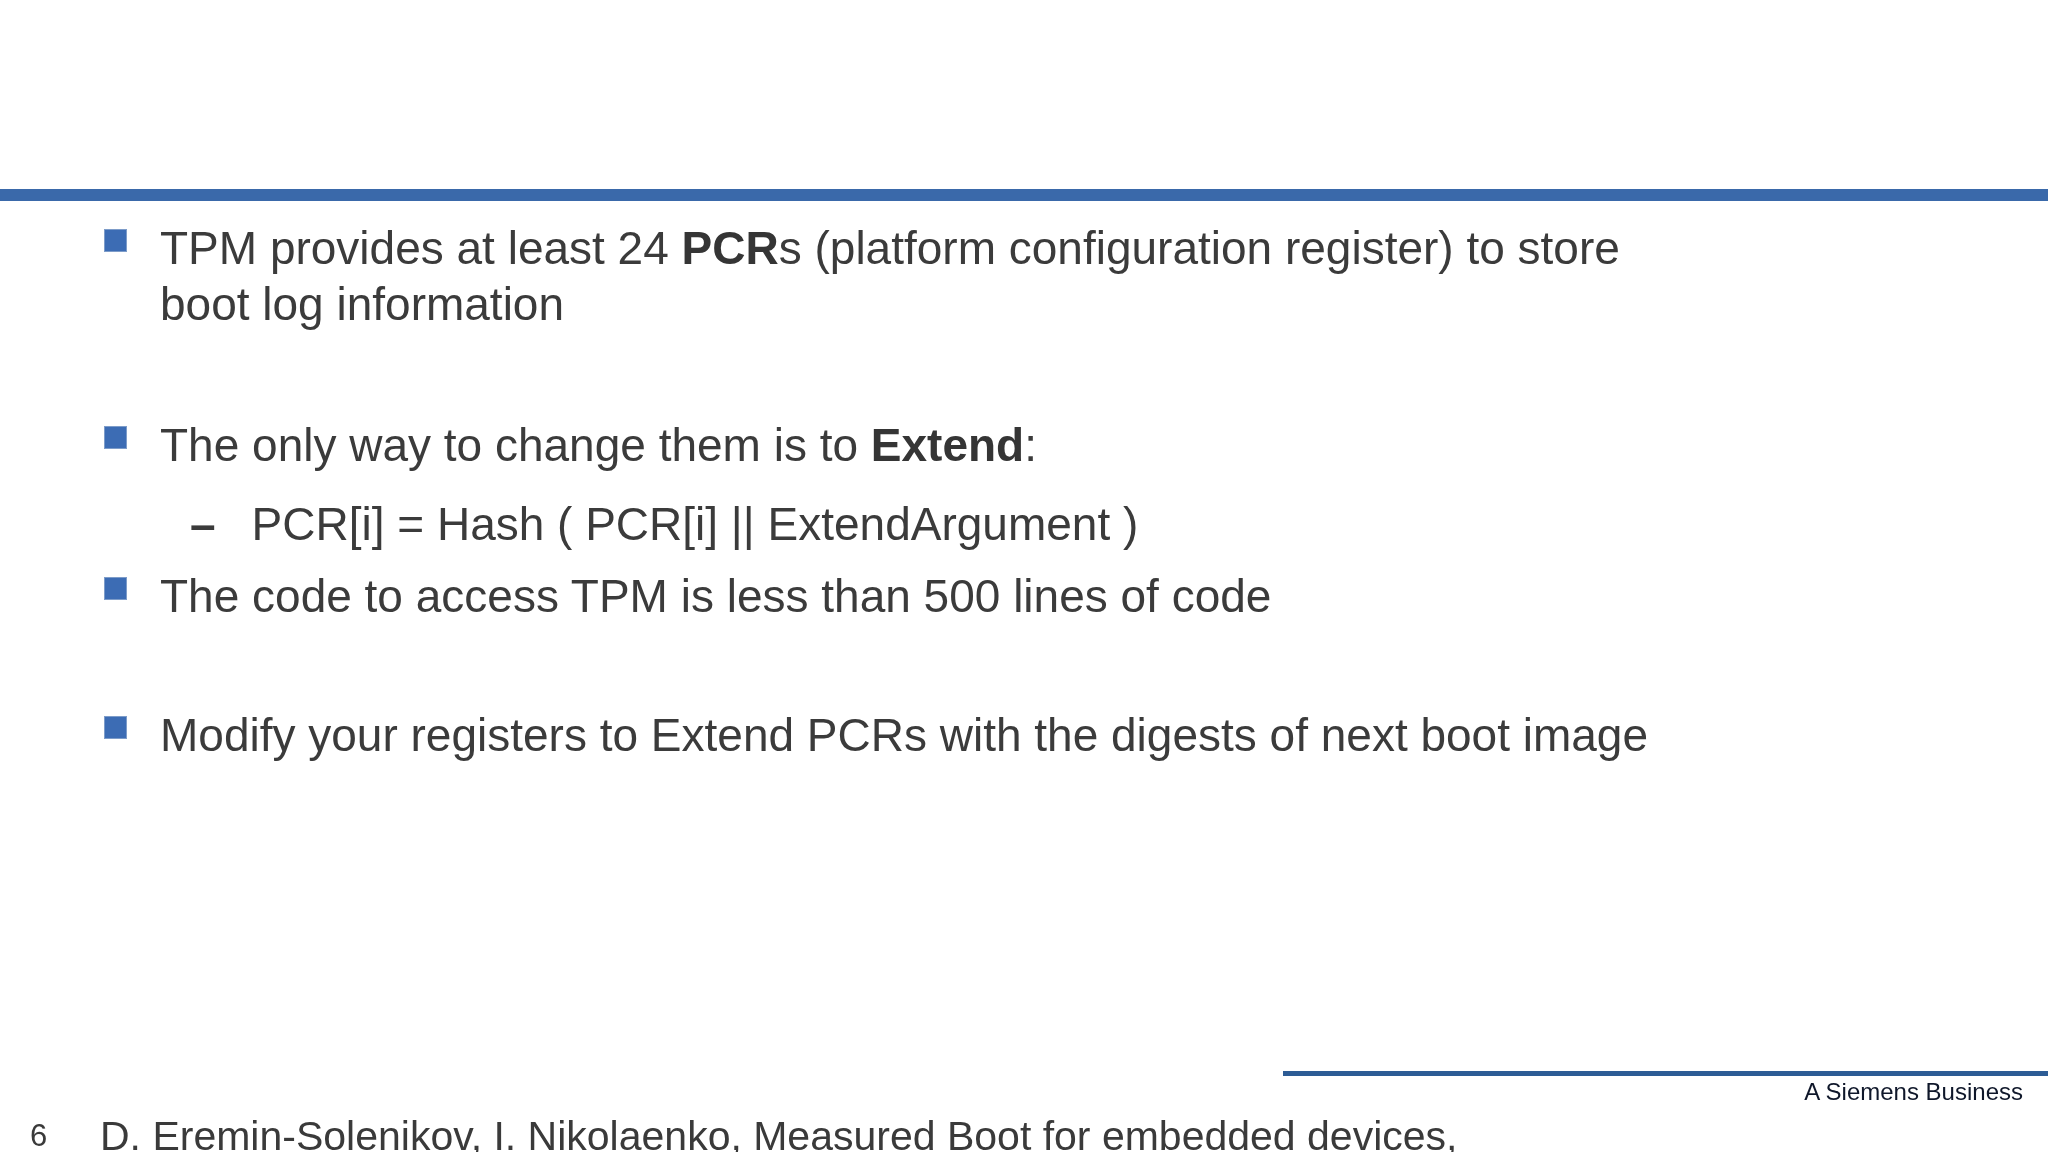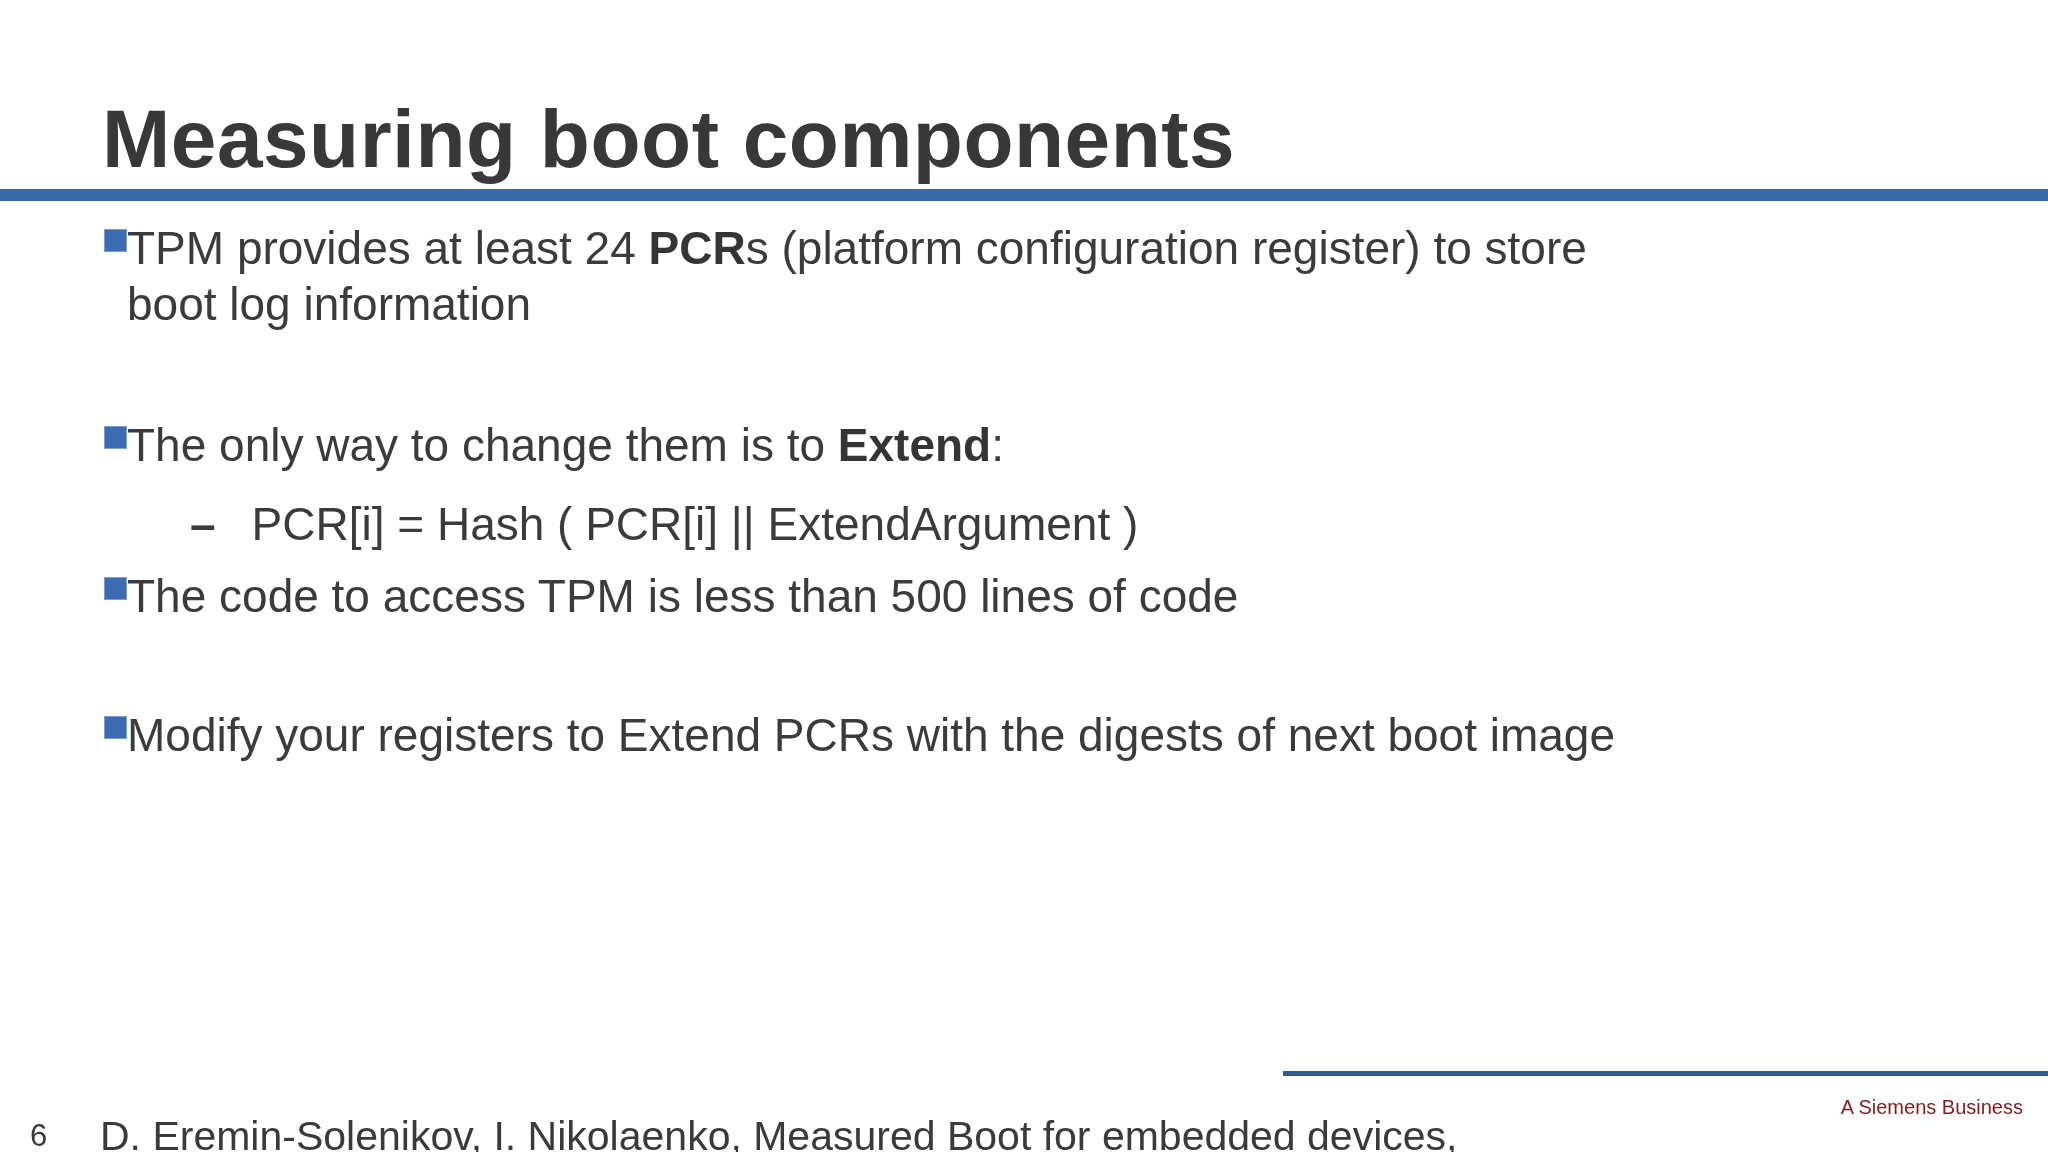--- a/index.html
+++ b/index.html
@@ -41,21 +41,21 @@
     color: #3b3b3b;
   }
   .row .sq {
     flex: 0 0 auto;
     width: 23px;
     height: 23px;
     margin-top: 9px;
     background: #3c6cb4;
     border: 1px solid #7d9cc9;
   }
-  .row .txt { }
+  .row .txt { margin-left: 33px; }
   .row.r1 .txt { width: 1700px; }
   .row b { font-weight: bold; color: #353535; }
   .row.sub { font-size: 46px; }
   .row.sub .dash {
     flex: 0 0 auto;
     font-weight: bold;
     color: #3b3b3b;
   }
   .row.sub .txt { margin-left: 36px; }
   .r1 { top: 220px; }
@@ -97,23 +97,23 @@
     -webkit-text-stroke: 2px #161616;
   }
   .logo-reg {
     font-size: 16px;
     vertical-align: super;
     letter-spacing: 0;
     -webkit-text-stroke: 0;
     font-weight: bold;
   }
   .logo-tagline {
-    margin-top: 20px;
-    font-size: 20px;
-    color: #7f1d1d;
+    margin-top: 2px;
+    font-size: 24px;
+    color: #0f172a;
   }
   .page-num {
     position: absolute;
     left: 30px;
     top: 1118px;
     font-size: 31px;
     color: #3a3a3a;
   }
   .citation {
     position: absolute;
@@ -123,21 +123,20 @@
     line-height: 48px;
     color: #3a3a3a;
     white-space: nowrap;
   }
 </style>
 </head>
 <body>
 
 <div class="slide">
 
-  <h1 class="title">Measuring boot components</h1>
   <div class="title-rule"></div>
 
   <div class="row bul r1">
     <span class="sq"></span>
     <div class="txt"><span>TPM provides at least 24 </span><b>PCR</b><span>s (platform configuration register) to store</span><br><span>boot log information</span></div>
   </div>
 
 
   <div class="row bul r3">
     <span class="sq"></span>

